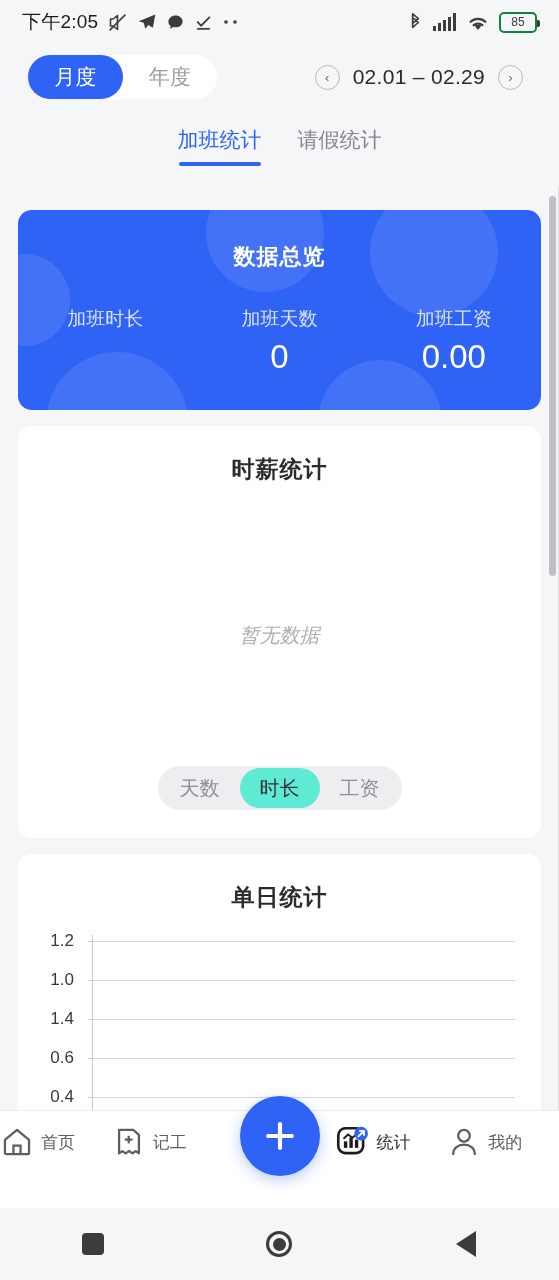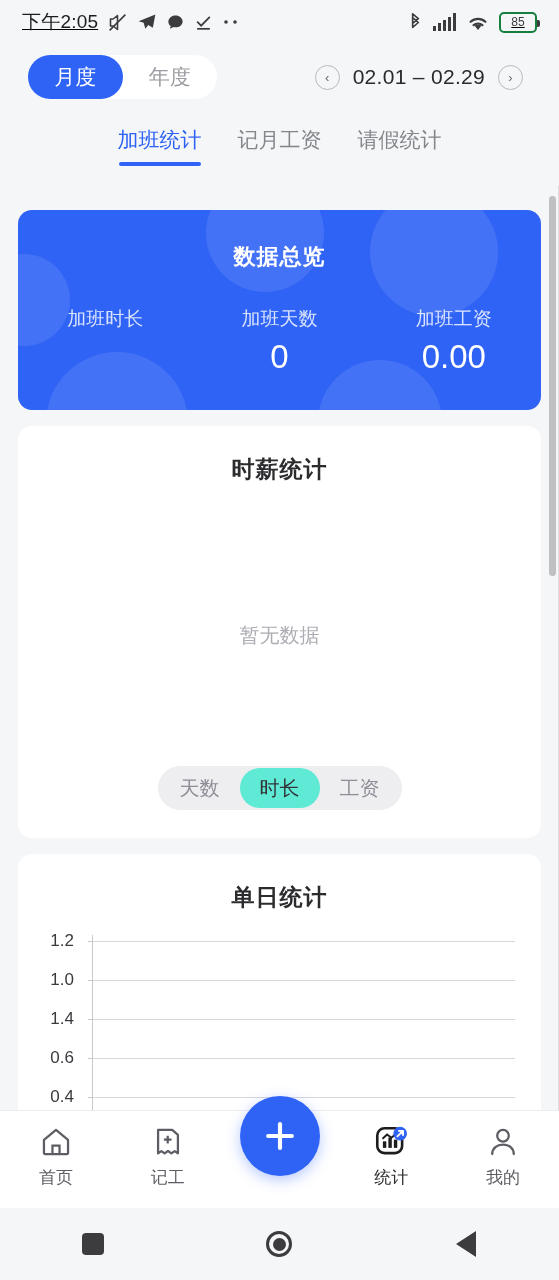--- a/index.html
+++ b/index.html
@@ -7,21 +7,21 @@
     width: 559px; height: 1280px;
     background: #f5f6f7;
     font-family: "Liberation Sans", "DejaVu Sans", sans-serif;
     overflow: hidden;
   }
   .phone { position: relative; width: 559px; height: 1280px; background: #f5f6f7; }
 
   
   .statusbar {
     height: 44px; display: flex; align-items: center;
-    padding: 0 22px; background: #f5f6f7; text-decoration: underline;
+    padding: 0 22px; background: #f5f6f7;
   }
   .sb-left { display: flex; align-items: center; gap: 9px; flex: 1; }
   .sb-time { font-size: 19px; color: #1d1d1f; letter-spacing: .2px; }
   .sb-right { display: flex; align-items: center; gap: 9px; }
   .ico { display: inline-flex; align-items: center; justify-content: center; }
   .batt {
     border: 2px solid #15803d; border-radius: 5px; width: 38px; height: 21px;
     display: flex; align-items: center; justify-content: center;
     font-size: 12px; color: #3c3c3e; position: relative;
   }
@@ -111,21 +111,21 @@
   .card {
     background: #ffffff; border-radius: 14px; margin-bottom: 16px; position: relative;
   }
   .card-title {
     text-align: center; font-size: 23px; color: #2b2b2e; font-weight: 700;
     padding: 28px 0 0 0; letter-spacing: 1px;
   }
   .card-hourly { height: 412px; }
   .empty-text {
     position: absolute; left: 0; right: 0; top: 196px; text-align: center;
-    color: #adadb4; font-size: 20px;
+    color: #adadb4; font-size: 20px; font-style: italic;
   }
   .toggle-wrap { position: absolute; left: 0; right: 0; bottom: 28px; display: flex; justify-content: center; }
   .toggle {
     display: flex; background: #eeeef1; border-radius: 22px; height: 44px;
     align-items: center; padding: 0 2px;
   }
   .toggle-item {
     padding: 0 20px; height: 40px; display: flex; align-items: center; justify-content: center;
     font-size: 20px; color: #8e8e96; border-radius: 20px; cursor: pointer;
   }
@@ -154,21 +154,21 @@
     background: #2f63f5;
   }
 
   
   .tabbar {
     position: absolute; left: 0; right: 0; bottom: 72px; height: 98px;
     background: #ffffff; display: flex; align-items: flex-start; padding-top: 14px;
     border-top: 1px solid #ececee;
   }
   .navitem {
-    flex: 1; display: flex; flex-direction: column; align-items: center; gap: 7px;
+    flex: 1; display: flex; flex-direction: row; align-items: center; gap: 7px;
     cursor: pointer;
   }
   .navitem.spacer { pointer-events: none; }
   .navlabel { font-size: 17px; color: #5d5d63; }
   .navitem.active .navlabel { color: #2b2b2e; }
   .fab {
     position: absolute; left: 50%; transform: translateX(-50%); bottom: 104px;
     width: 80px; height: 80px; border-radius: 50%; background: #2f63f5;
     display: flex; align-items: center; justify-content: center;
     box-shadow: 0 4px 14px rgba(47,99,245,.34); cursor: pointer;
@@ -263,21 +263,20 @@
     </div>
     <div class="daterange">
       <div class="circ-btn">‹</div>
       <div class="date-text">02.01 – 02.29</div>
       <div class="circ-btn">›</div>
     </div>
   </div>
 
   <div class="tabs">
     <div class="tab active">加班统计</div>
-    <div class="tab">记月工资</div>
     <div class="tab">请假统计</div>
   </div>
 
   <div class="edge-line"></div>
   <div class="scrollbar"></div>
 
   <div class="scroll">
 
     <div class="card-overview">
       <span class="blob b1"></span>

